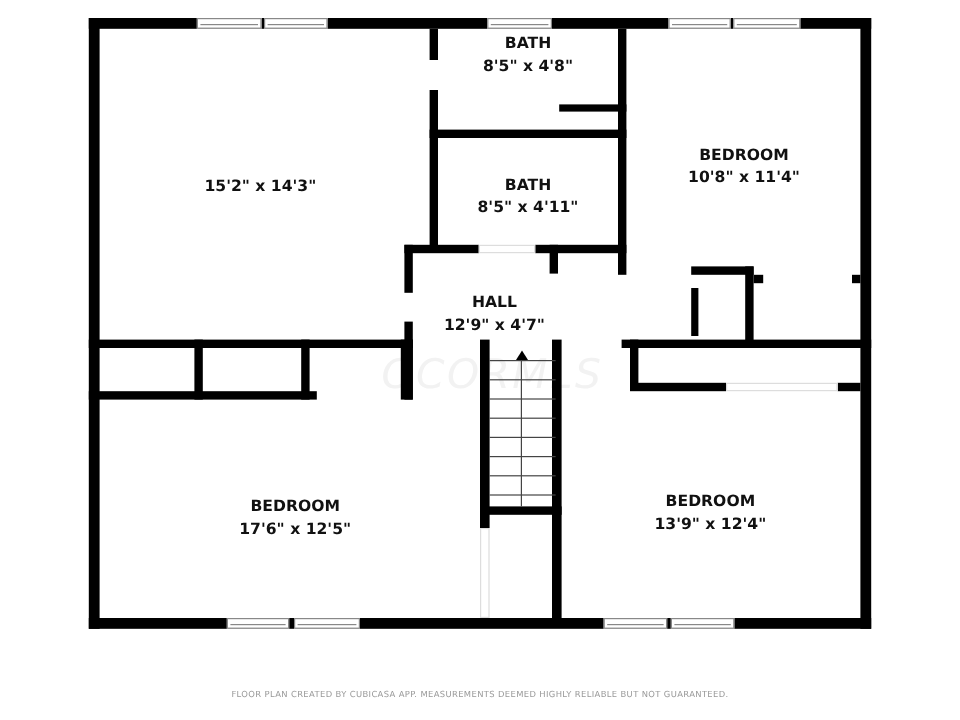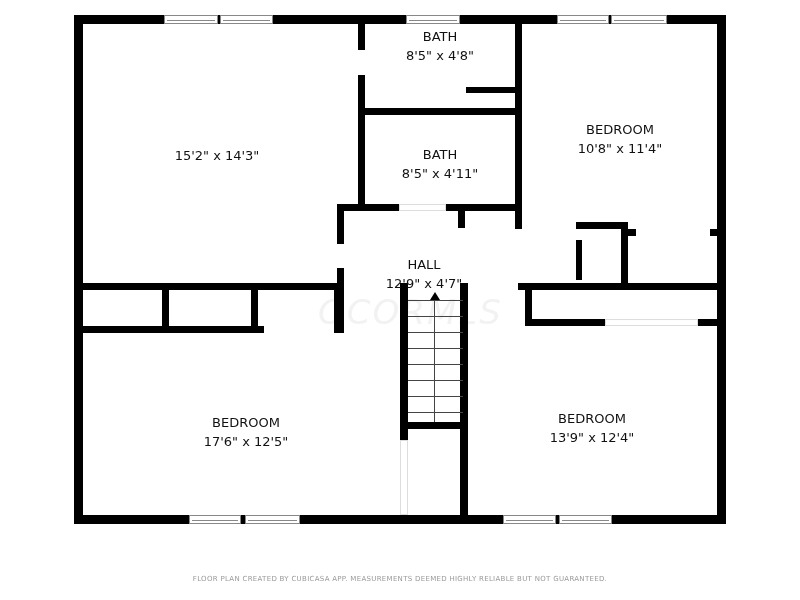--- a/index.html
+++ b/index.html
@@ -1,21 +1,21 @@
 <!DOCTYPE html>
 <html><head>
 <meta charset="utf-8">
 <style>
   html, body { margin:0; padding:0; background:#ffffff; }
   body { width:800px; height:600px; position:relative; overflow:hidden; font-family:"DejaVu Sans", sans-serif; }
   .wall { position:absolute; background:#000; }
   .win { position:absolute; background:#fff; border:1px solid #888; box-sizing:border-box; }
   .win::after { content:""; position:absolute; left:2px; right:2px; top:50%; border-top:1px solid #888; }
   .door { position:absolute; border:1px solid #ddd; box-sizing:border-box; background:#fff; }
-  .label { position:absolute; text-align:center; color:#111; font-size:13px; line-height:19px; transform:translateX(-50%); white-space:nowrap; }
+  .label { position:absolute; text-align:center; color:#111; font-size:13px; line-height:19px; transform:translateX(-50%); white-space:nowrap;font-weight:bold; }
   .stairs { position:absolute; left:408px; top:292px; width:55px; height:130px; }
   .step { position:absolute; left:0; right:0; height:1px; background:#444; }
   .footer { position:absolute; left:0; right:0; top:575px; text-align:center; font-size:7px; color:#999; letter-spacing:0.3px; }
   .watermark { position:absolute; left:318px; top:278px; font-size:34px; color:#f2f2f2; font-style:italic; letter-spacing:2px;margin-top:14px; }
 </style>
 </head>
 <body>
 
 <div>
   <div class="watermark">OCORMLS</div>
@@ -91,21 +91,21 @@
     <div>8'5" x 4'8"</div>
   </div>
   <div class="label" style="left:440px;top:145px;">
     <div>BATH</div>
     <div>8'5" x 4'11"</div>
   </div>
   <div class="label" style="left:620px;top:120px;">
     <div>BEDROOM</div>
     <div>10'8" x 11'4"</div>
   </div>
-  <div class="label" style="left:424px;top:243px;margin-top:12px;">
+  <div class="label" style="left:412px;top:243px;">
     <div>HALL</div>
     <div>12'9" x 4'7"</div>
   </div>
   <div class="label" style="left:246px;top:413px;">
     <div>BEDROOM</div>
     <div>17'6" x 12'5"</div>
   </div>
   <div class="label" style="left:592px;top:409px;">
     <div>BEDROOM</div>
     <div>13'9" x 12'4"</div>

